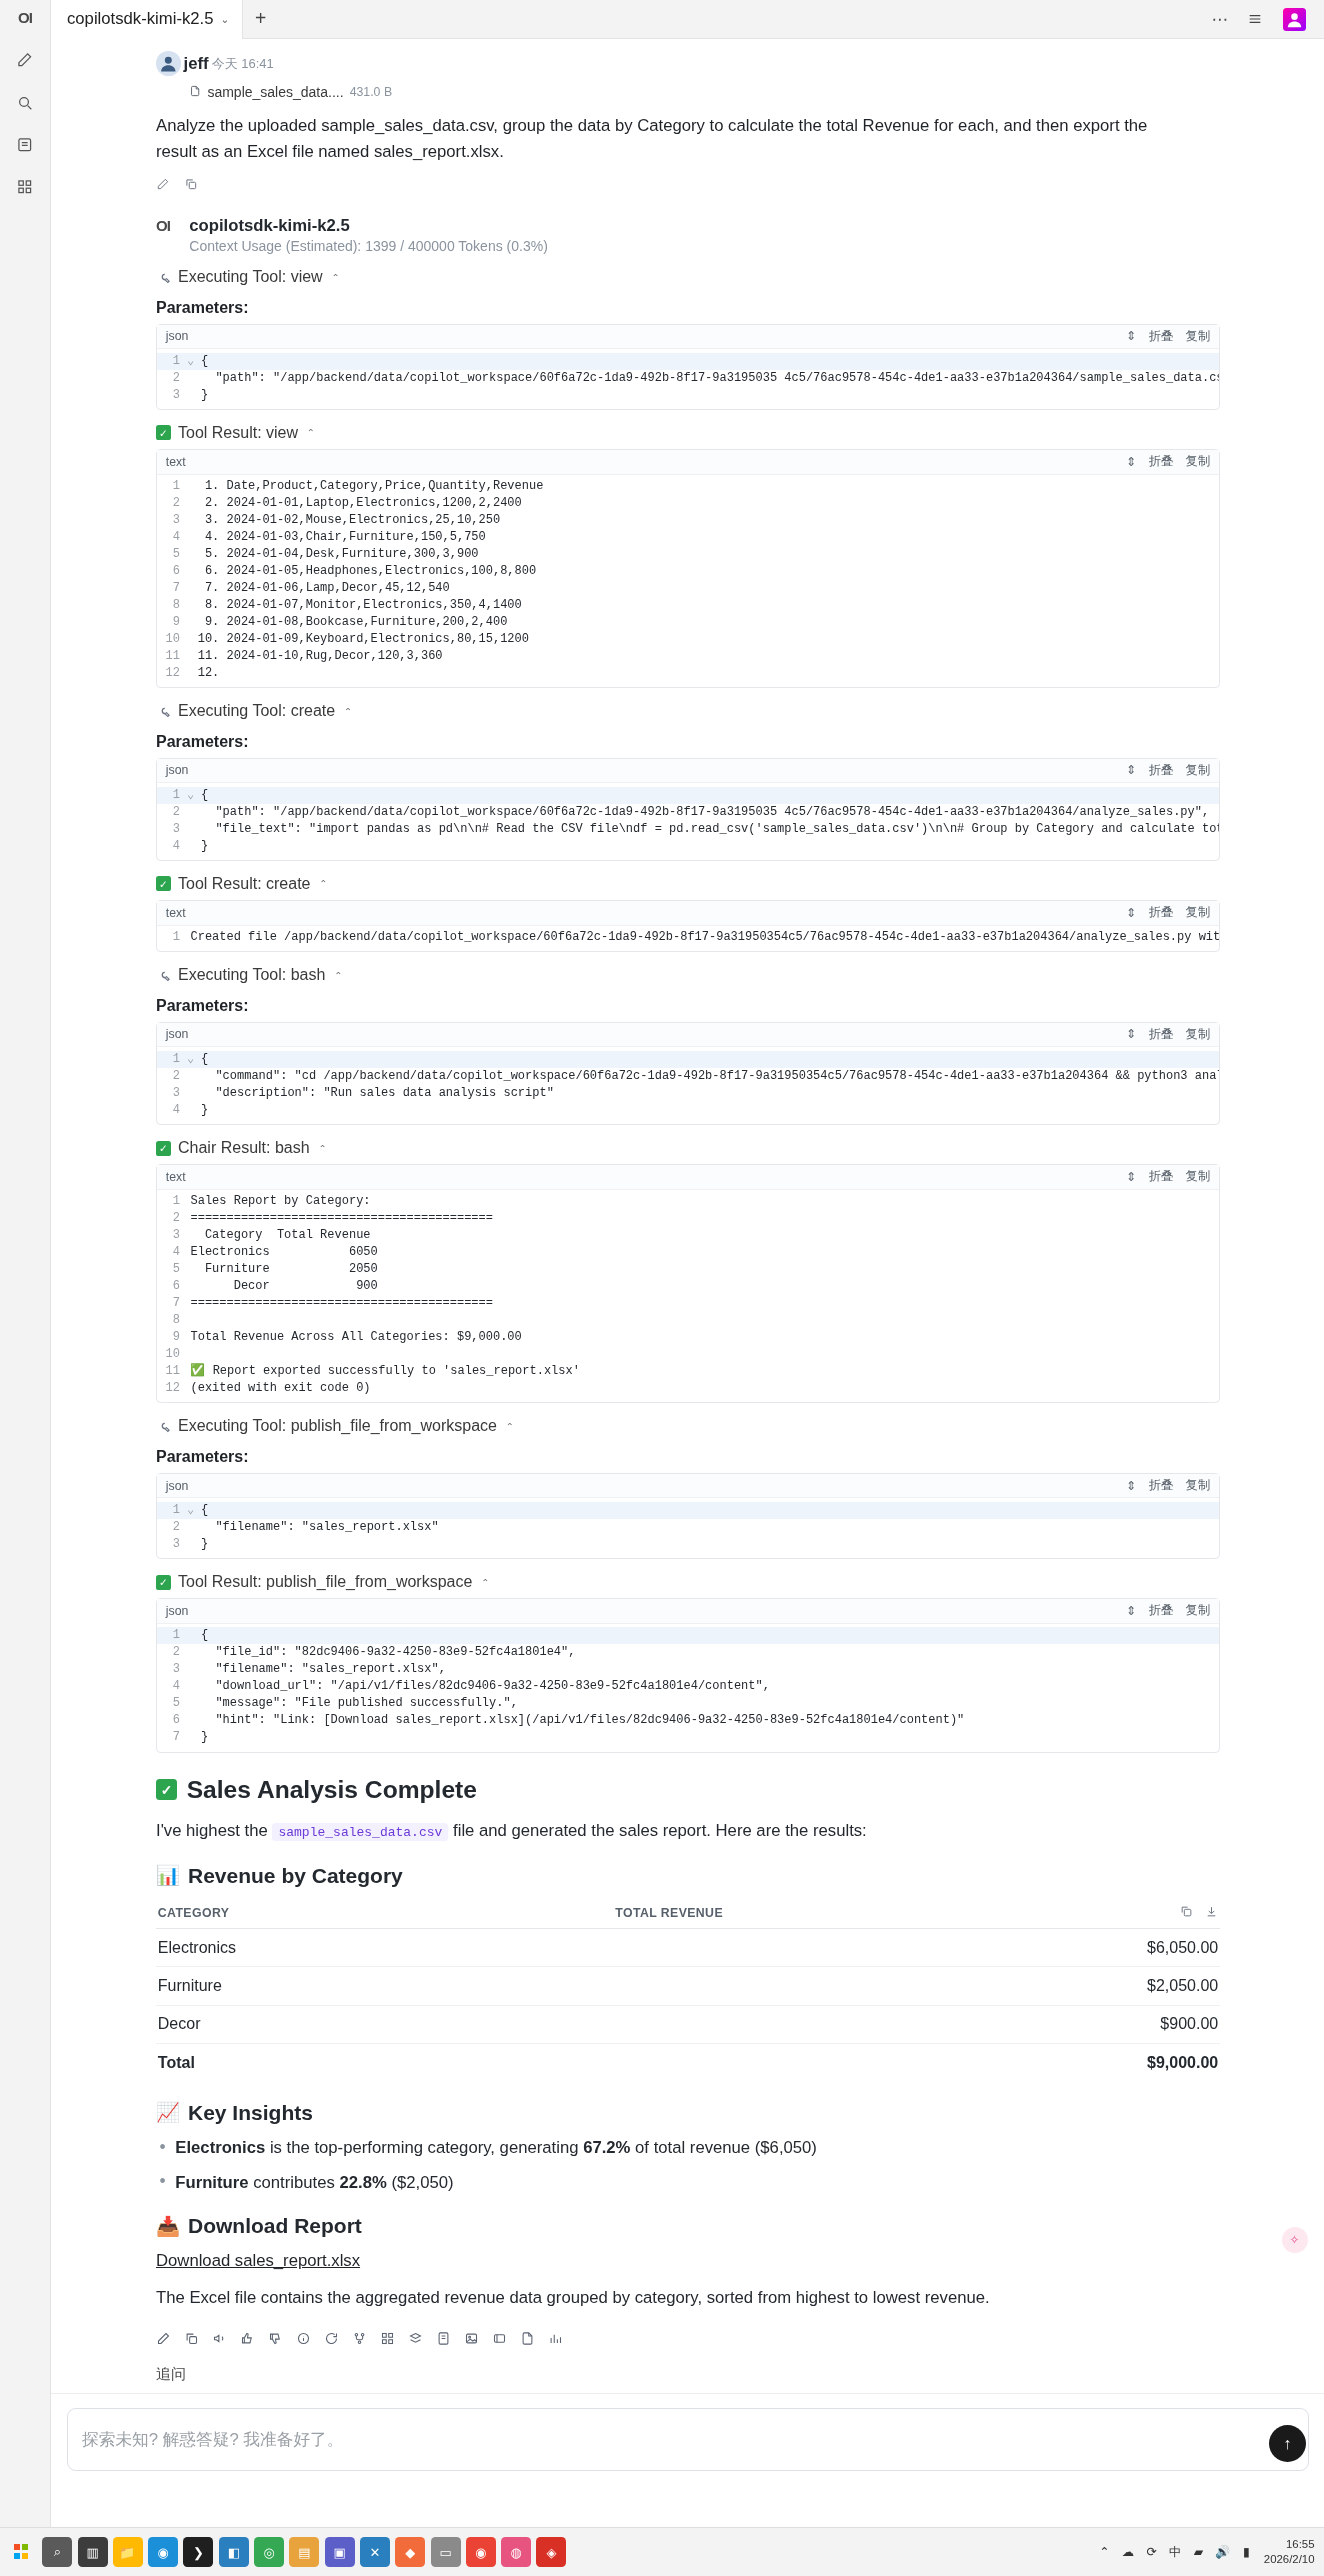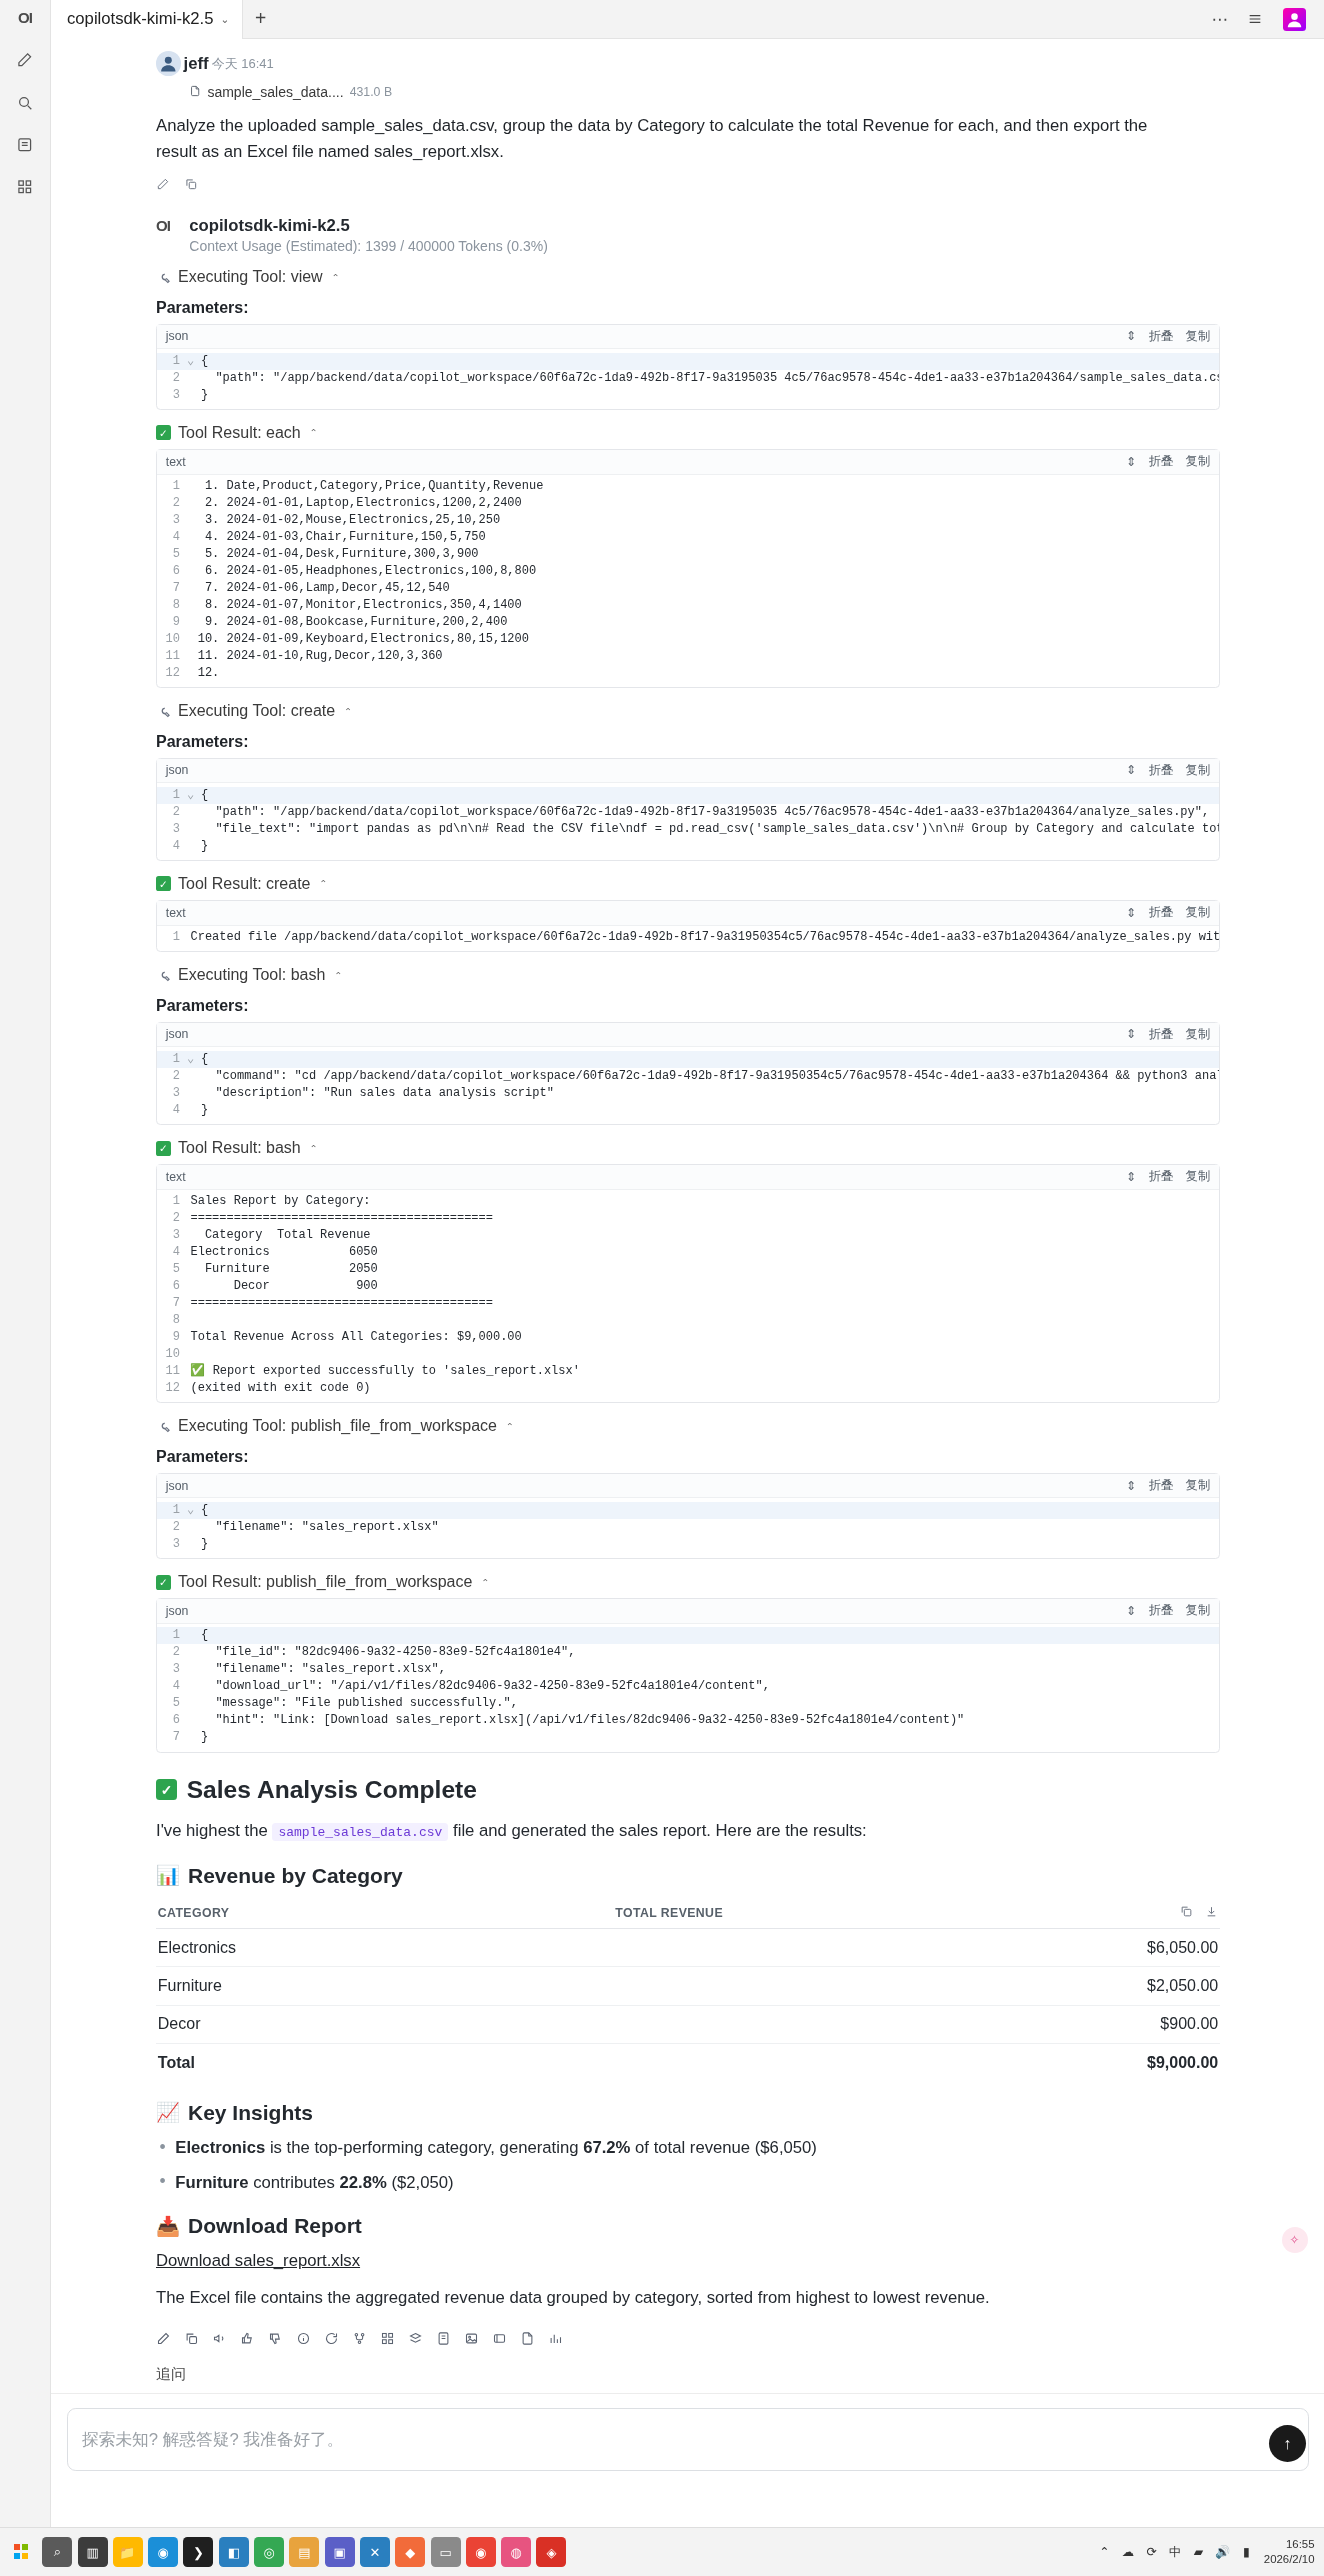--- a/index.html
+++ b/index.html
@@ -342,21 +342,21 @@
             <span class="right">
               <span class="tiny">⇕</span>
               <span class="tiny">折叠</span>
               <span class="tiny">复制</span>
             </span>
           </div>
           <div class="cb-body"><div class="cl hl"><span class="ln">1</span><span class="fold">⌄</span><span class="tx">{</span></div><div class="cl"><span class="ln">2</span><span class="fold"></span><span class="tx">  "path": "/app/backend/data/copilot_workspace/60f6a72c-1da9-492b-8f17-9a3195035 4c5/76ac9578-454c-4de1-aa33-e37b1a204364/sample_sales_data.csv"</span></div><div class="cl"><span class="ln">3</span><span class="fold"></span><span class="tx">}</span></div></div>
         </div>
         <div class="tool-line">
           <span class="ok">✓</span>
-          <span>Tool Result: each</span>
+          <span>Tool Result: view</span>
           <span class="caret">⌃</span>
         </div>
         <div class="codebox" style="margin-top: 7px;">
           <div class="cb-head">
             <span class="lang">text</span>
             <span class="right">
               <span class="tiny">⇕</span>
               <span class="tiny">折叠</span>
               <span class="tiny">复制</span>
             </span>
@@ -416,21 +416,21 @@
             <span class="right">
               <span class="tiny">⇕</span>
               <span class="tiny">折叠</span>
               <span class="tiny">复制</span>
             </span>
           </div>
           <div class="cb-body"><div class="cl hl"><span class="ln">1</span><span class="fold">⌄</span><span class="tx">{</span></div><div class="cl"><span class="ln">2</span><span class="fold"></span><span class="tx">  "command": "cd /app/backend/data/copilot_workspace/60f6a72c-1da9-492b-8f17-9a31950354c5/76ac9578-454c-4de1-aa33-e37b1a204364 &amp;&amp; python3 analyze_sales.py",</span></div><div class="cl"><span class="ln">3</span><span class="fold"></span><span class="tx">  "description": "Run sales data analysis script"</span></div><div class="cl"><span class="ln">4</span><span class="fold"></span><span class="tx">}</span></div></div>
         </div>
         <div class="tool-line">
           <span class="ok">✓</span>
-          <span>Tool Result: bash</span>
+          <span>Chair Result: bash</span>
           <span class="caret">⌃</span>
         </div>
         <div class="codebox" style="margin-top: 7px;">
           <div class="cb-head">
             <span class="lang">text</span>
             <span class="right">
               <span class="tiny">⇕</span>
               <span class="tiny">折叠</span>
               <span class="tiny">复制</span>
             </span>

